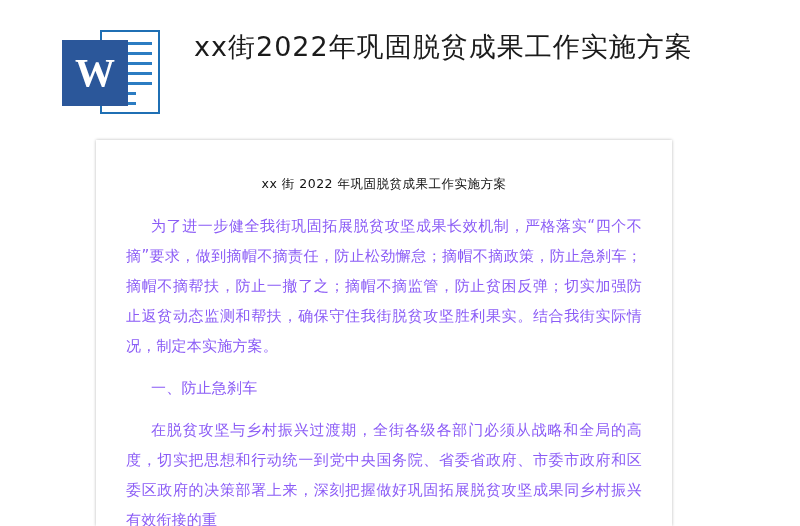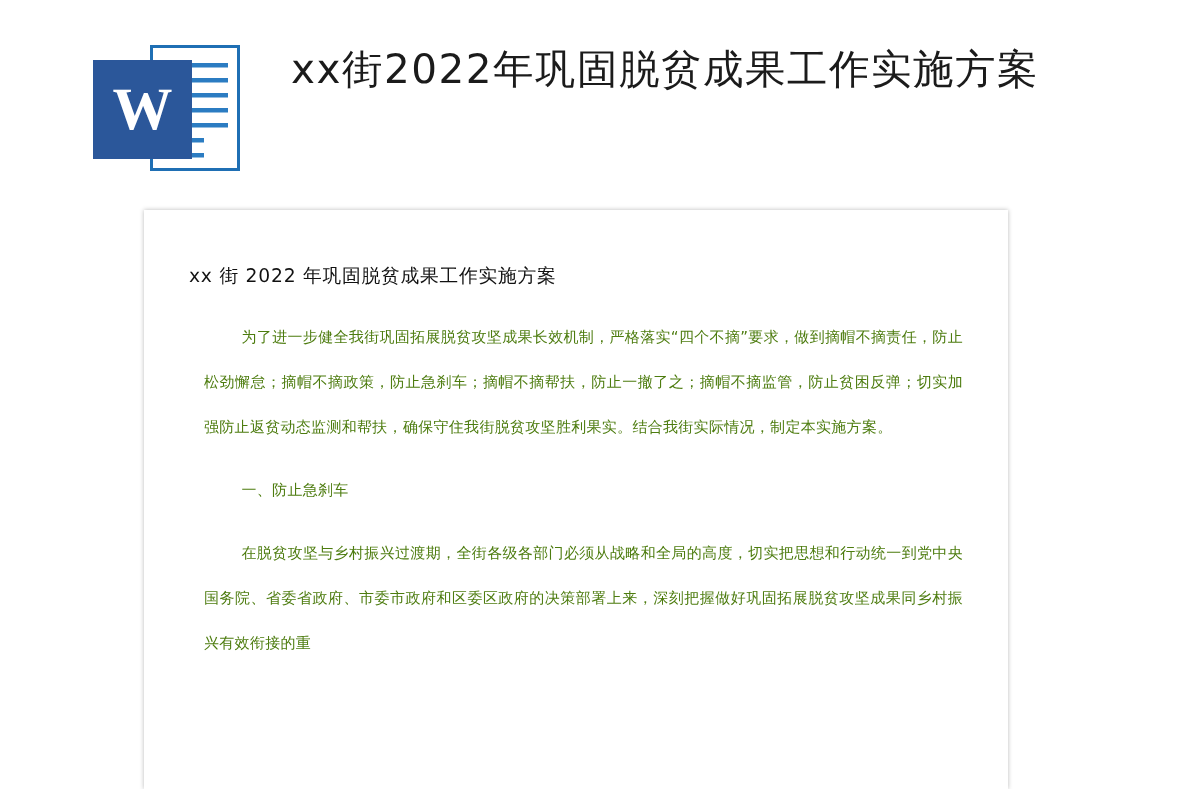--- a/index.html
+++ b/index.html
@@ -95,35 +95,36 @@
     width: 576px;
     height: 386px;
     background: #ffffff;
     box-shadow: 0 0 3px rgba(0,0,0,0.28);
     overflow: hidden;
   }
   .sheet-inner {
     padding: 36px 30px 0 30px;
   }
   .body-title {
+    text-align: center;
     font-size: 12.5px;
     color: #111111;
     font-family: "DejaVu Sans", sans-serif;
     letter-spacing: 0.5px;
     margin-bottom: 18px;
   }
   .para {
-    font-size: 10px;
-    color: #4d7c0f;
+    font-size: 15px;
+    color: #8b5cf6;
     font-family: "DejaVu Sans", sans-serif;
     line-height: 30px;
     text-align: justify;
     text-justify: inter-ideograph;
     text-indent: 25px;
-    margin: 0 0 2px 10px;
+    margin: 0 0 2px 0;
     letter-spacing: 0.2px;
   }
   .gap {
     height: 10px;
   }
   
   .gutter-left, .gutter-right {
     position: absolute;
     top: 140px;
     width: 96px;

